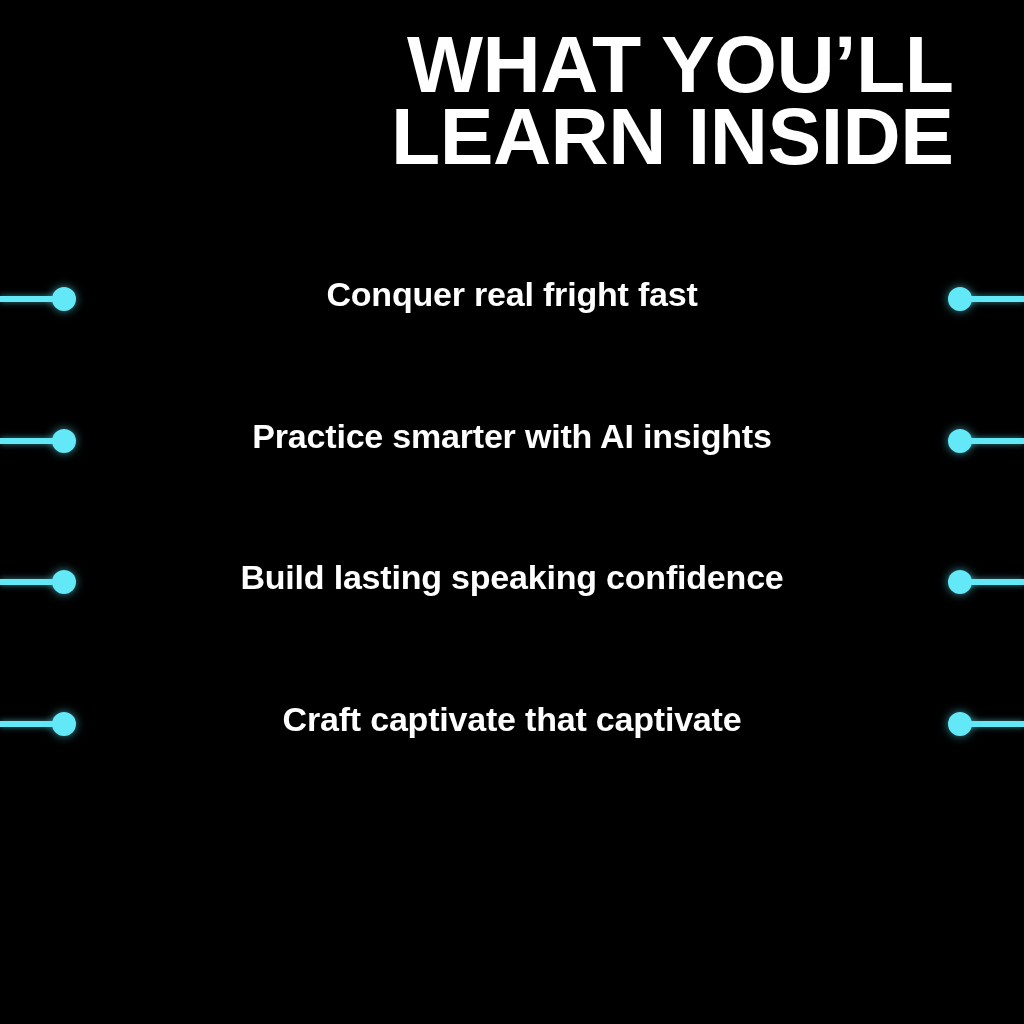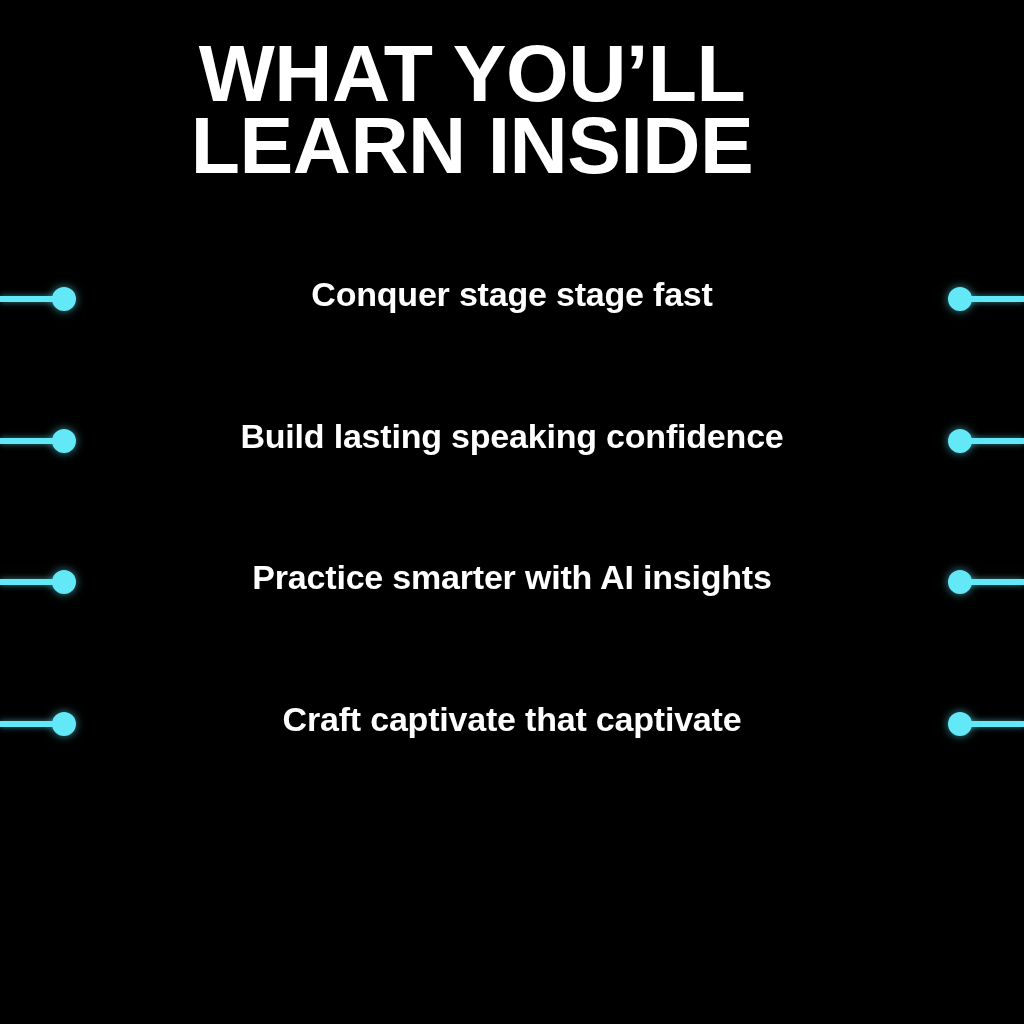--- a/index.html
+++ b/index.html
@@ -18,24 +18,24 @@
     position: relative;
     width: 1024px;
     height: 1024px;
     background: #000000;
     box-sizing: border-box;
   }
 
   
   .title-block {
     position: absolute;
-    top: 38px;
+    top: 29px;
     left: 0;
     width: 944px;
-    text-align: center;
+    text-align: right;
   }
   .title-line {
     display: block;
     color: #FFFFFF;
     font-family: "Liberation Sans", sans-serif;
     font-weight: bold;
     font-size: 79px;
     line-height: 72px;
     letter-spacing: -0.5px;
     white-space: nowrap;
@@ -112,21 +112,33 @@
     <span class="title-line">LEARN INSIDE</span>
   </div>
 
   <div class="list">
 
     <div class="list-item">
       <span class="deco left">
         <span class="deco-line"></span>
         <span class="deco-dot"></span>
       </span>
-      <span class="item-label">Conquer stage stage fast</span>
+      <span class="item-label">Conquer real fright fast</span>
+      <span class="deco right">
+        <span class="deco-line"></span>
+        <span class="deco-dot"></span>
+      </span>
+    </div>
+
+    <div class="list-item">
+      <span class="deco left">
+        <span class="deco-line"></span>
+        <span class="deco-dot"></span>
+      </span>
+      <span class="item-label">Practice smarter with AI insights</span>
       <span class="deco right">
         <span class="deco-line"></span>
         <span class="deco-dot"></span>
       </span>
     </div>
 
     <div class="list-item">
       <span class="deco left">
         <span class="deco-line"></span>
         <span class="deco-dot"></span>
@@ -136,32 +148,20 @@
         <span class="deco-line"></span>
         <span class="deco-dot"></span>
       </span>
     </div>
 
     <div class="list-item">
       <span class="deco left">
         <span class="deco-line"></span>
         <span class="deco-dot"></span>
       </span>
-      <span class="item-label">Practice smarter with AI insights</span>
-      <span class="deco right">
-        <span class="deco-line"></span>
-        <span class="deco-dot"></span>
-      </span>
-    </div>
-
-    <div class="list-item">
-      <span class="deco left">
-        <span class="deco-line"></span>
-        <span class="deco-dot"></span>
-      </span>
       <span class="item-label">Craft captivate that captivate</span>
       <span class="deco right">
         <span class="deco-line"></span>
         <span class="deco-dot"></span>
       </span>
     </div>
 
 
   </div>
 </div>

